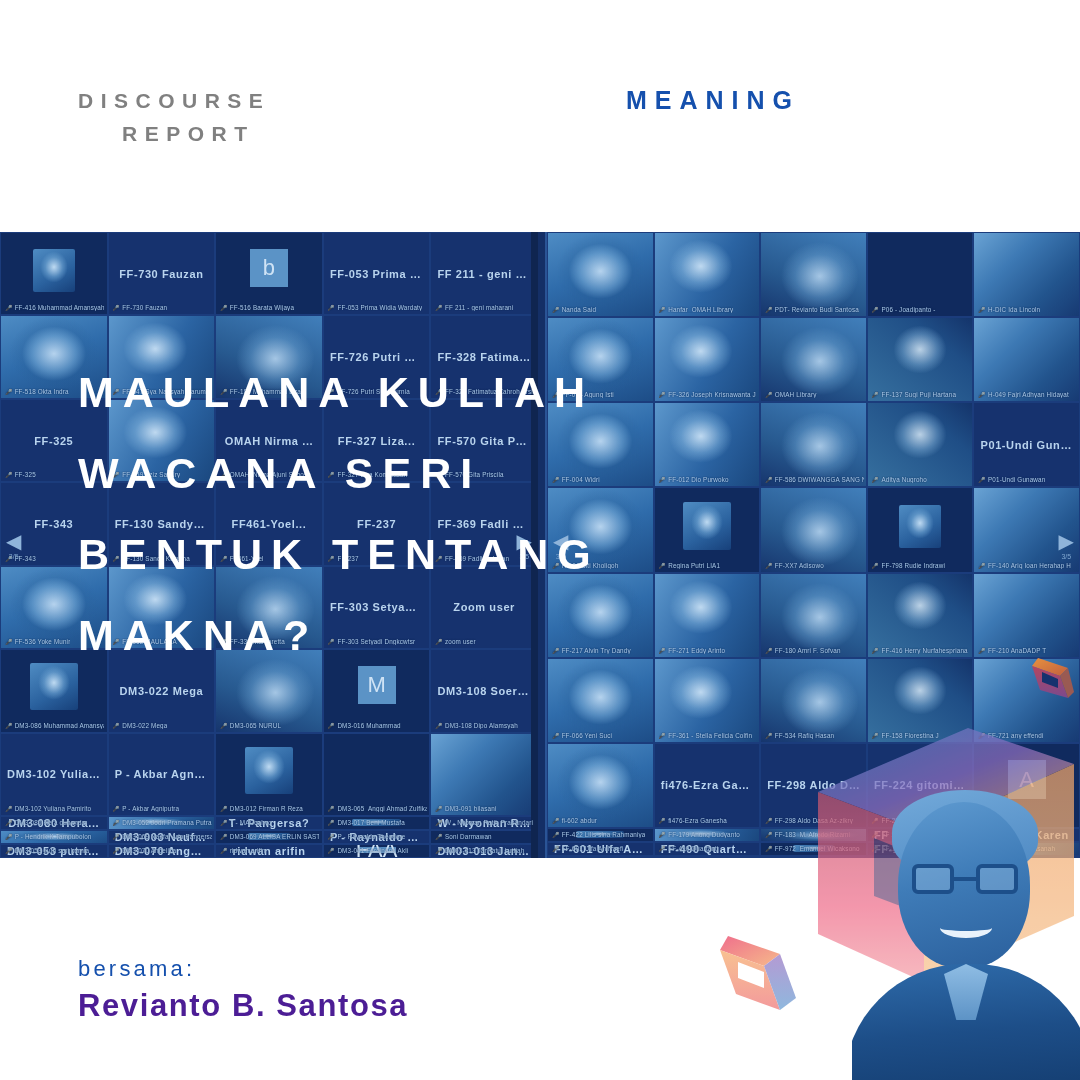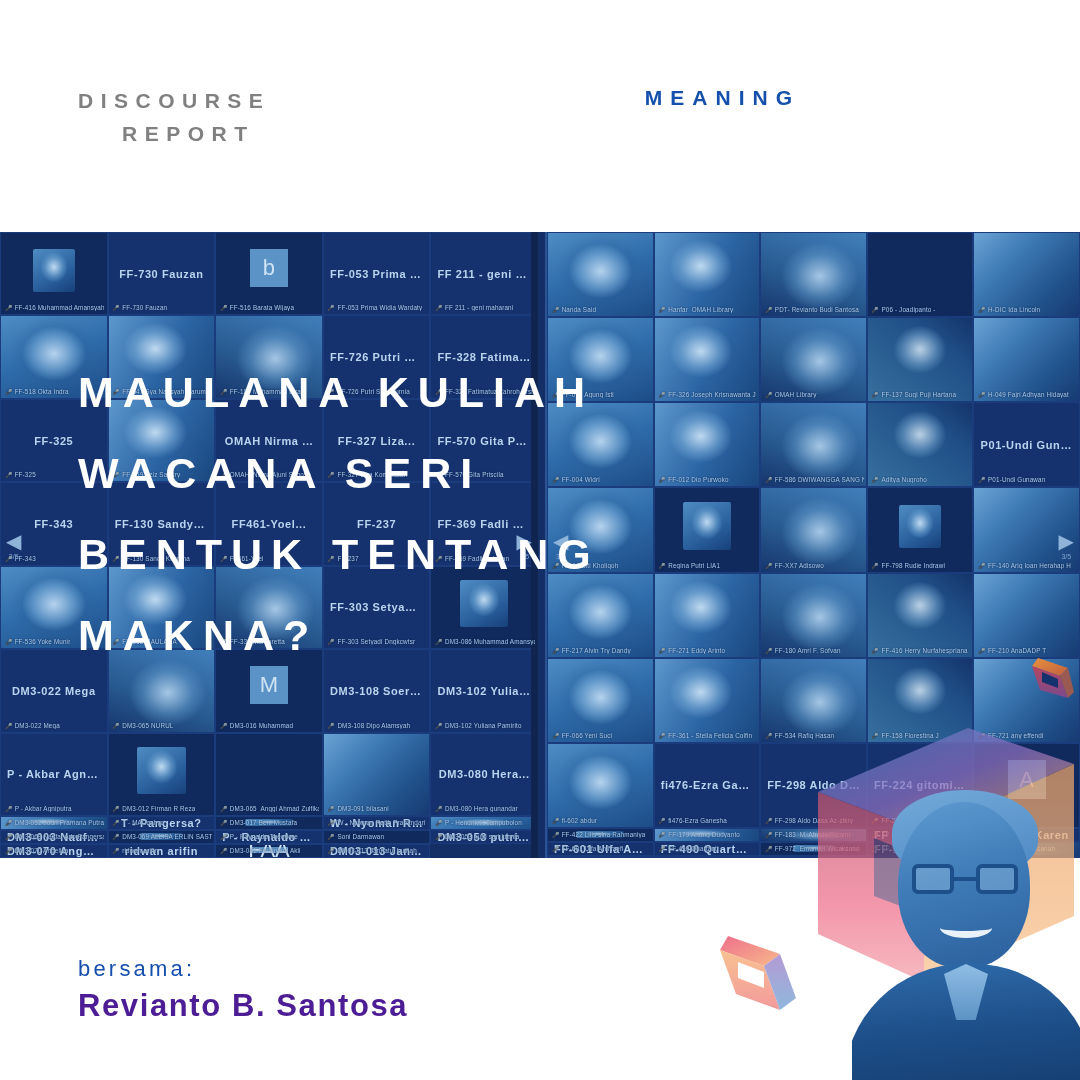--- a/index.html
+++ b/index.html
@@ -14,21 +14,21 @@
   
   .header { position:absolute; top:0; left:0; width:856px; height:232px; }
   .brand {
     position:absolute; left:78px; top:84px;
     color:#808080; font-weight:bold; font-size:21px;
     letter-spacing:7.5px; line-height:33px;
   }
   .brand-line2 { display:block;margin-left:44px; }
   .meaning {
     position:absolute; right:56px; top:86px;
-    color:#1550ad; font-weight:bold; font-size:21px; letter-spacing:8px;
+    color:#1550ad; font-weight:bold; font-size:25px; letter-spacing:8px;
   }
 
   
   .grid-band {
     position:absolute; top:232px; left:0;
     width:1080px; height:626px;
     background:#142f66;
     overflow:hidden;
   }
   .zoom-window { position:absolute; top:0; height:626px; overflow:hidden; }
@@ -360,20 +360,27 @@
           <div class="tile-footer">
             <span class="mic">🎤</span>
             <span>FF-339 Margaretta</span>
           </div>
         </div>
         <div class="tile">
           <div class="tile-center-name">FF-303 Setyadi...</div>
           <div class="tile-footer">
             <span class="mic">🎤</span>
             <span>FF-303 Setyadi Dngkcwtsr</span>
+          </div>
+        </div>
+        <div class="tile">
+          <div class="tile-center-name">Zoom user</div>
+          <div class="tile-footer">
+            <span class="mic">🎤</span>
+            <span>zoom user</span>
           </div>
         </div>
         <div class="tile dark">
           <div class="inset "></div>
           <div class="tile-footer">
             <span class="mic">🎤</span>
             <span>DM3-086 Muhammad Amansyah</span>
           </div>
         </div>
         <div class="tile">

